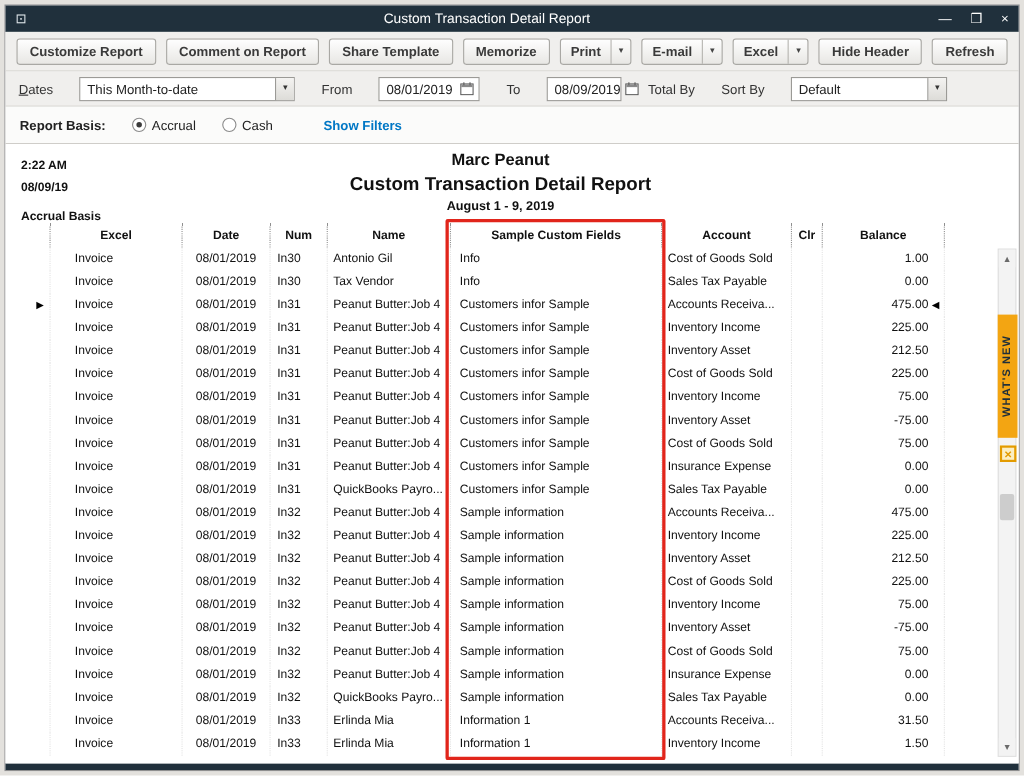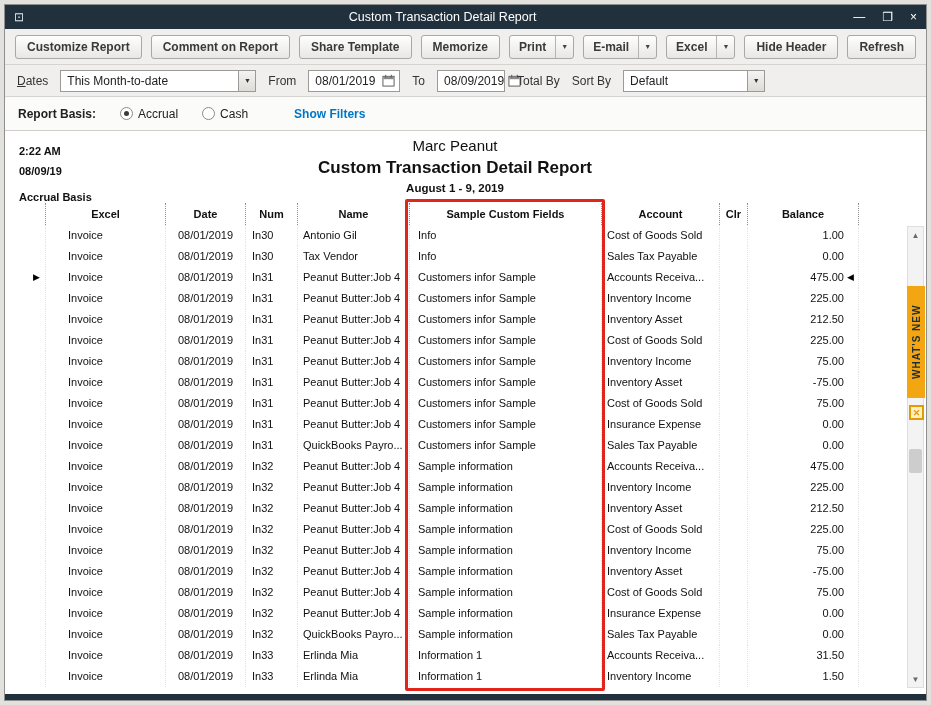--- a/index.html
+++ b/index.html
@@ -49,21 +49,21 @@
   .tbtn.split .arrow {
     border-left: 1px solid #b5b4b0; padding: 0 5px;
     font-size: 7px; color: #444; align-self: stretch;
     display: flex; align-items: center;
   }
   
   .filterbar {
     height: 32px; flex: 0 0 auto;
     background: #f0efed; border-bottom: 1px solid #d6d4d0;
     display: flex; align-items: center;
-    padding: 0 12px; gap: 12px;
+    padding: 0 12px; gap: 24px;
     font-size: 12px; color: #333;
   }
   .flabel { white-space: nowrap; }
   .u-first { display: inline-block; }
   .u-first::first-letter { text-decoration: underline; }
   .combo, .datefield {
     height: 22px; background: #fff;
     border: 1px solid #9b9a96;
     display: flex; align-items: center; justify-content: space-between;
     font-size: 12px; color: #222; cursor: pointer;
@@ -94,21 +94,21 @@
   .radio.checked::after {
     content: ""; position: absolute; left: 3px; top: 3px;
     width: 5px; height: 5px; border-radius: 50%; background: #3b3b3b;
   }
   .show-filters { color: var(--link-blue, #0077c5); font-weight: bold; margin-left: 22px; cursor: pointer; text-decoration: none; }
   
   .report { flex: 1; position: relative; background: #fff; font-size: 11px; color: #111; overflow: hidden; }
   .rh-left { position: absolute; left: 14px; top: 10px; font-weight: bold; line-height: 20px; }
   .rh-basis { margin-top: 6px; }
   .rh-center { position: absolute; left: 0; width: 900px; top: 5px; text-align: center; }
-  .company { font-size: 15px; font-weight: normal; line-height: 19px; }
+  .company { font-size: 15px; font-weight: bold; line-height: 19px; }
   .rtitle  { font-size: 17px; font-weight: bold; line-height: 25px; }
   .rperiod { font-size: 11.5px; font-weight: bold; line-height: 17px; }
   
   .rtable { position: absolute; left: 40px; top: 72px; }
   .trow {
     display: grid;
     grid-template-columns: 120px 80px 52px 112px 192px 118px 28px 112px;
     height: 21px; line-height: 21px; position: relative;
   }
   .trow.thead { height: 22px; line-height: 22px; font-weight: bold; }

